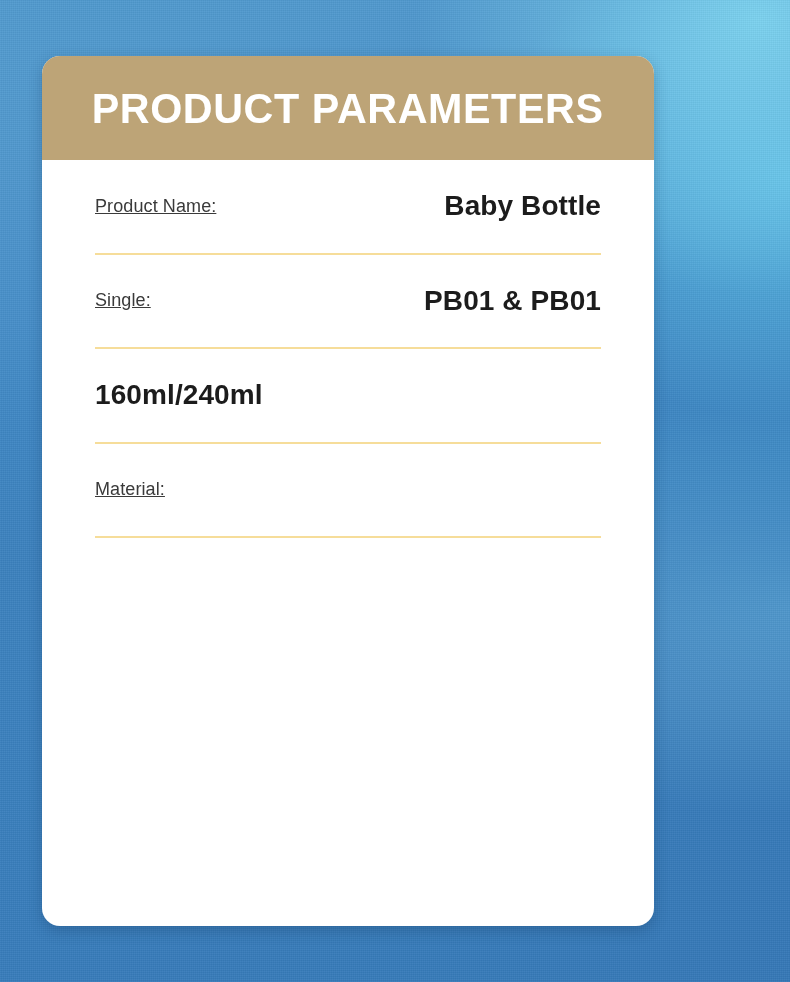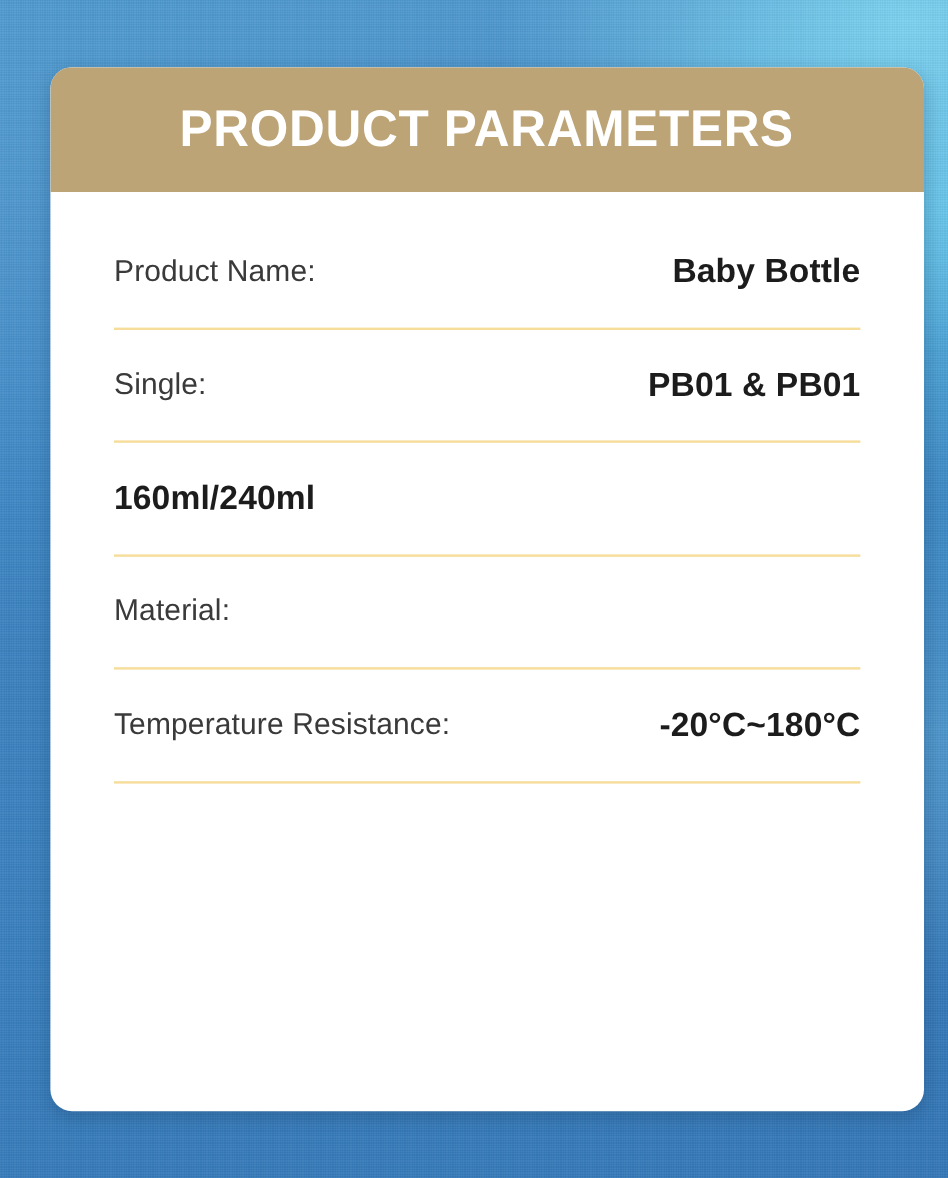--- a/index.html
+++ b/index.html
@@ -38,29 +38,28 @@
       repeating-linear-gradient(0deg,  rgba(255,255,255,0.055) 0px, rgba(255,255,255,0.055) 1px, rgba(0,0,0,0.045) 1px, rgba(0,0,0,0.045) 2px),
       repeating-linear-gradient(90deg, rgba(255,255,255,0.05) 0px,  rgba(255,255,255,0.05) 1px,  rgba(0,0,0,0.04) 1px,  rgba(0,0,0,0.04) 2px);
     pointer-events: none;
   }
 
   
   #param-card {
     position: absolute;
     left: 42px;
     top: 56px;
-    width: 728px;
+    width: 612px;
     height: 870px;
     background: #ffffff;
     border-radius: 18px;
     box-shadow: 0 5px 14px rgba(22,60,100,0.30);
     overflow: hidden;
     display: flex;
     flex-direction: column;
-    gap: 20px;
   }
 
   
   .card-header {
     height: 104px;
     flex: 0 0 104px;
     background: #bda477;
     display: flex;
     align-items: center;
     justify-content: center;
@@ -85,25 +84,26 @@
   .spec-row {
     height: 94.5px;
     box-sizing: border-box;
     display: flex;
     align-items: center;
     justify-content: space-between;
     border-bottom: 2px solid #f6dd9a;
     gap: 14px;
   }
   .spec-label {
-    font-size: 25px;
+    font-size: 18px;
     color: #3a3a3a;
     font-weight: normal;
     white-space: nowrap;
     letter-spacing: 0.1px;
+    text-decoration: underline;
   }
   .spec-label .wide-colon {
     font-weight: bold;
     color: #262626;
   }
   .spec-value {
     font-size: 28px;
     color: #1c1c1c;
     font-weight: bold;
     white-space: nowrap;
@@ -136,21 +136,17 @@
     </div>
 
     <div class="spec-row">
       <span class="spec-value">160ml/240ml</span>
     </div>
 
     <div class="spec-row">
       <span class="spec-label">Material:</span>
     </div>
 
-    <div class="spec-row">
-      <span class="spec-label">Temperature Resistance:</span>
-      <span class="spec-value">-20°C~180°C</span>
-    </div>
 
 
 
   </div>
 </div>
 
 </body></html>

